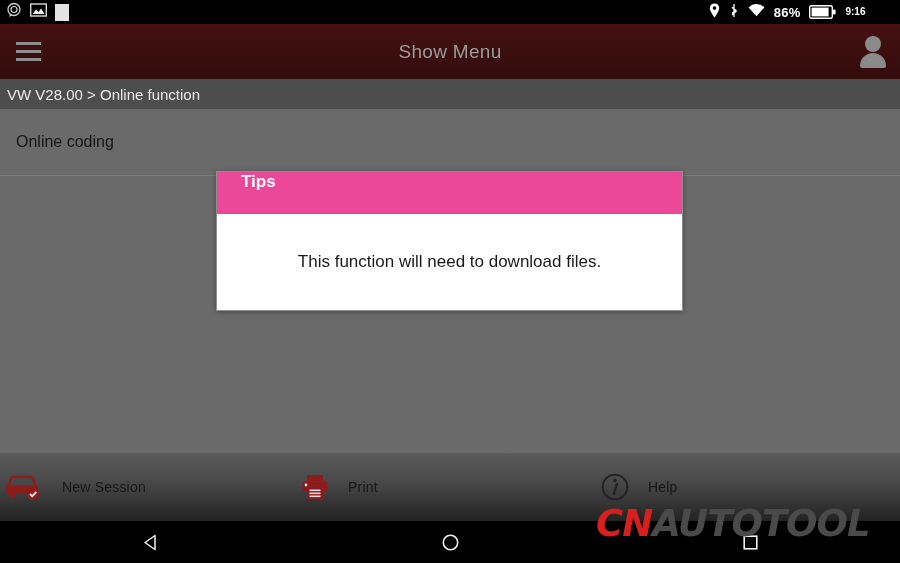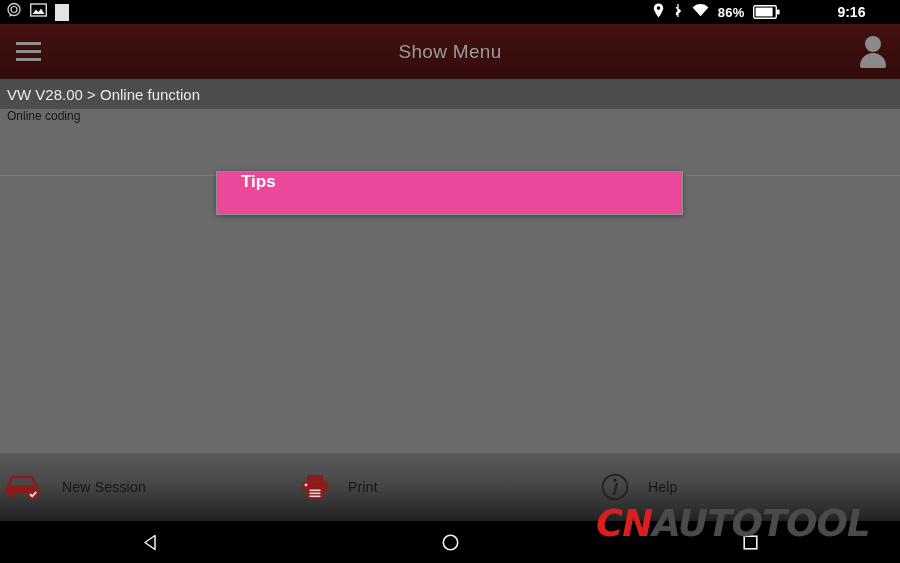--- a/index.html
+++ b/index.html
@@ -31,21 +31,21 @@
     display: flex; align-items: center; gap: 9px;
   }
   .notif-ico { display: block; }
   .notif-square {
     width: 14px; height: 17px; background: #e3e3e3;
   }
   .sb-text {
     font-size: 13px; font-weight: bold; color: #fff;
     letter-spacing: .2px; line-height: 1;
   }
-  .sb-clock { font-size: 14px; font-weight: bold; color: #fff; line-height: 1; margin-left: 48px; }
+  .sb-clock { font-size: 10px; font-weight: bold; color: #fff; line-height: 1; }
   .sb-ampm { font-size: 10px; font-weight: bold; color: #fff; margin-left: 2px; margin-top: 40px; }
   .battery-wrap { display: flex; align-items: center; }
 
   
   #app-header {
     position: absolute; top: 24px; left: 0;
     width: 900px; height: 55px;
     background: linear-gradient(180deg, #451111 0%, #3b0e0e 50%, #330c0c 100%);
     display: flex; align-items: center;
   }
@@ -89,23 +89,23 @@
   }
 
   
   #content-list {
     position: absolute; top: 109px; left: 0;
     width: 900px; height: 344px;
     background: #6a6a6a;
   }
   .list-row {
     height: 67px;
-    display: flex; align-items: flex-start;
-    padding-left: 7px;
-    font-size: 12px; color: #151515;
+    display: flex; align-items: center;
+    padding-left: 16px;
+    font-size: 16px; color: #151515;
     border-bottom: 1px solid #7d7d7d;
     cursor: pointer;
   }
 
   
   #bottom-toolbar {
     position: absolute; top: 453px; left: 0;
     width: 900px; height: 68px;
     background: linear-gradient(180deg, #5b5b5b 0%, #474747 45%, #303030 80%, #222 100%);
     display: flex;
@@ -329,16 +329,19 @@
 
   <div id="watermark">
     <span class="wm-cn">CN</span><span class="wm-rest">AUTOTOOL</span>
   </div>
 
   <div id="dialog-overlay">
     <div id="dialog">
       <div id="dialog-titlebar">
         <span id="dialog-title">Tips</span>
       </div>
+      <div id="dialog-body">
+        <span id="dialog-message">This function will need to download files.</span>
+      </div>
     </div>
   </div>
 
 </div>
 
 </body></html>

